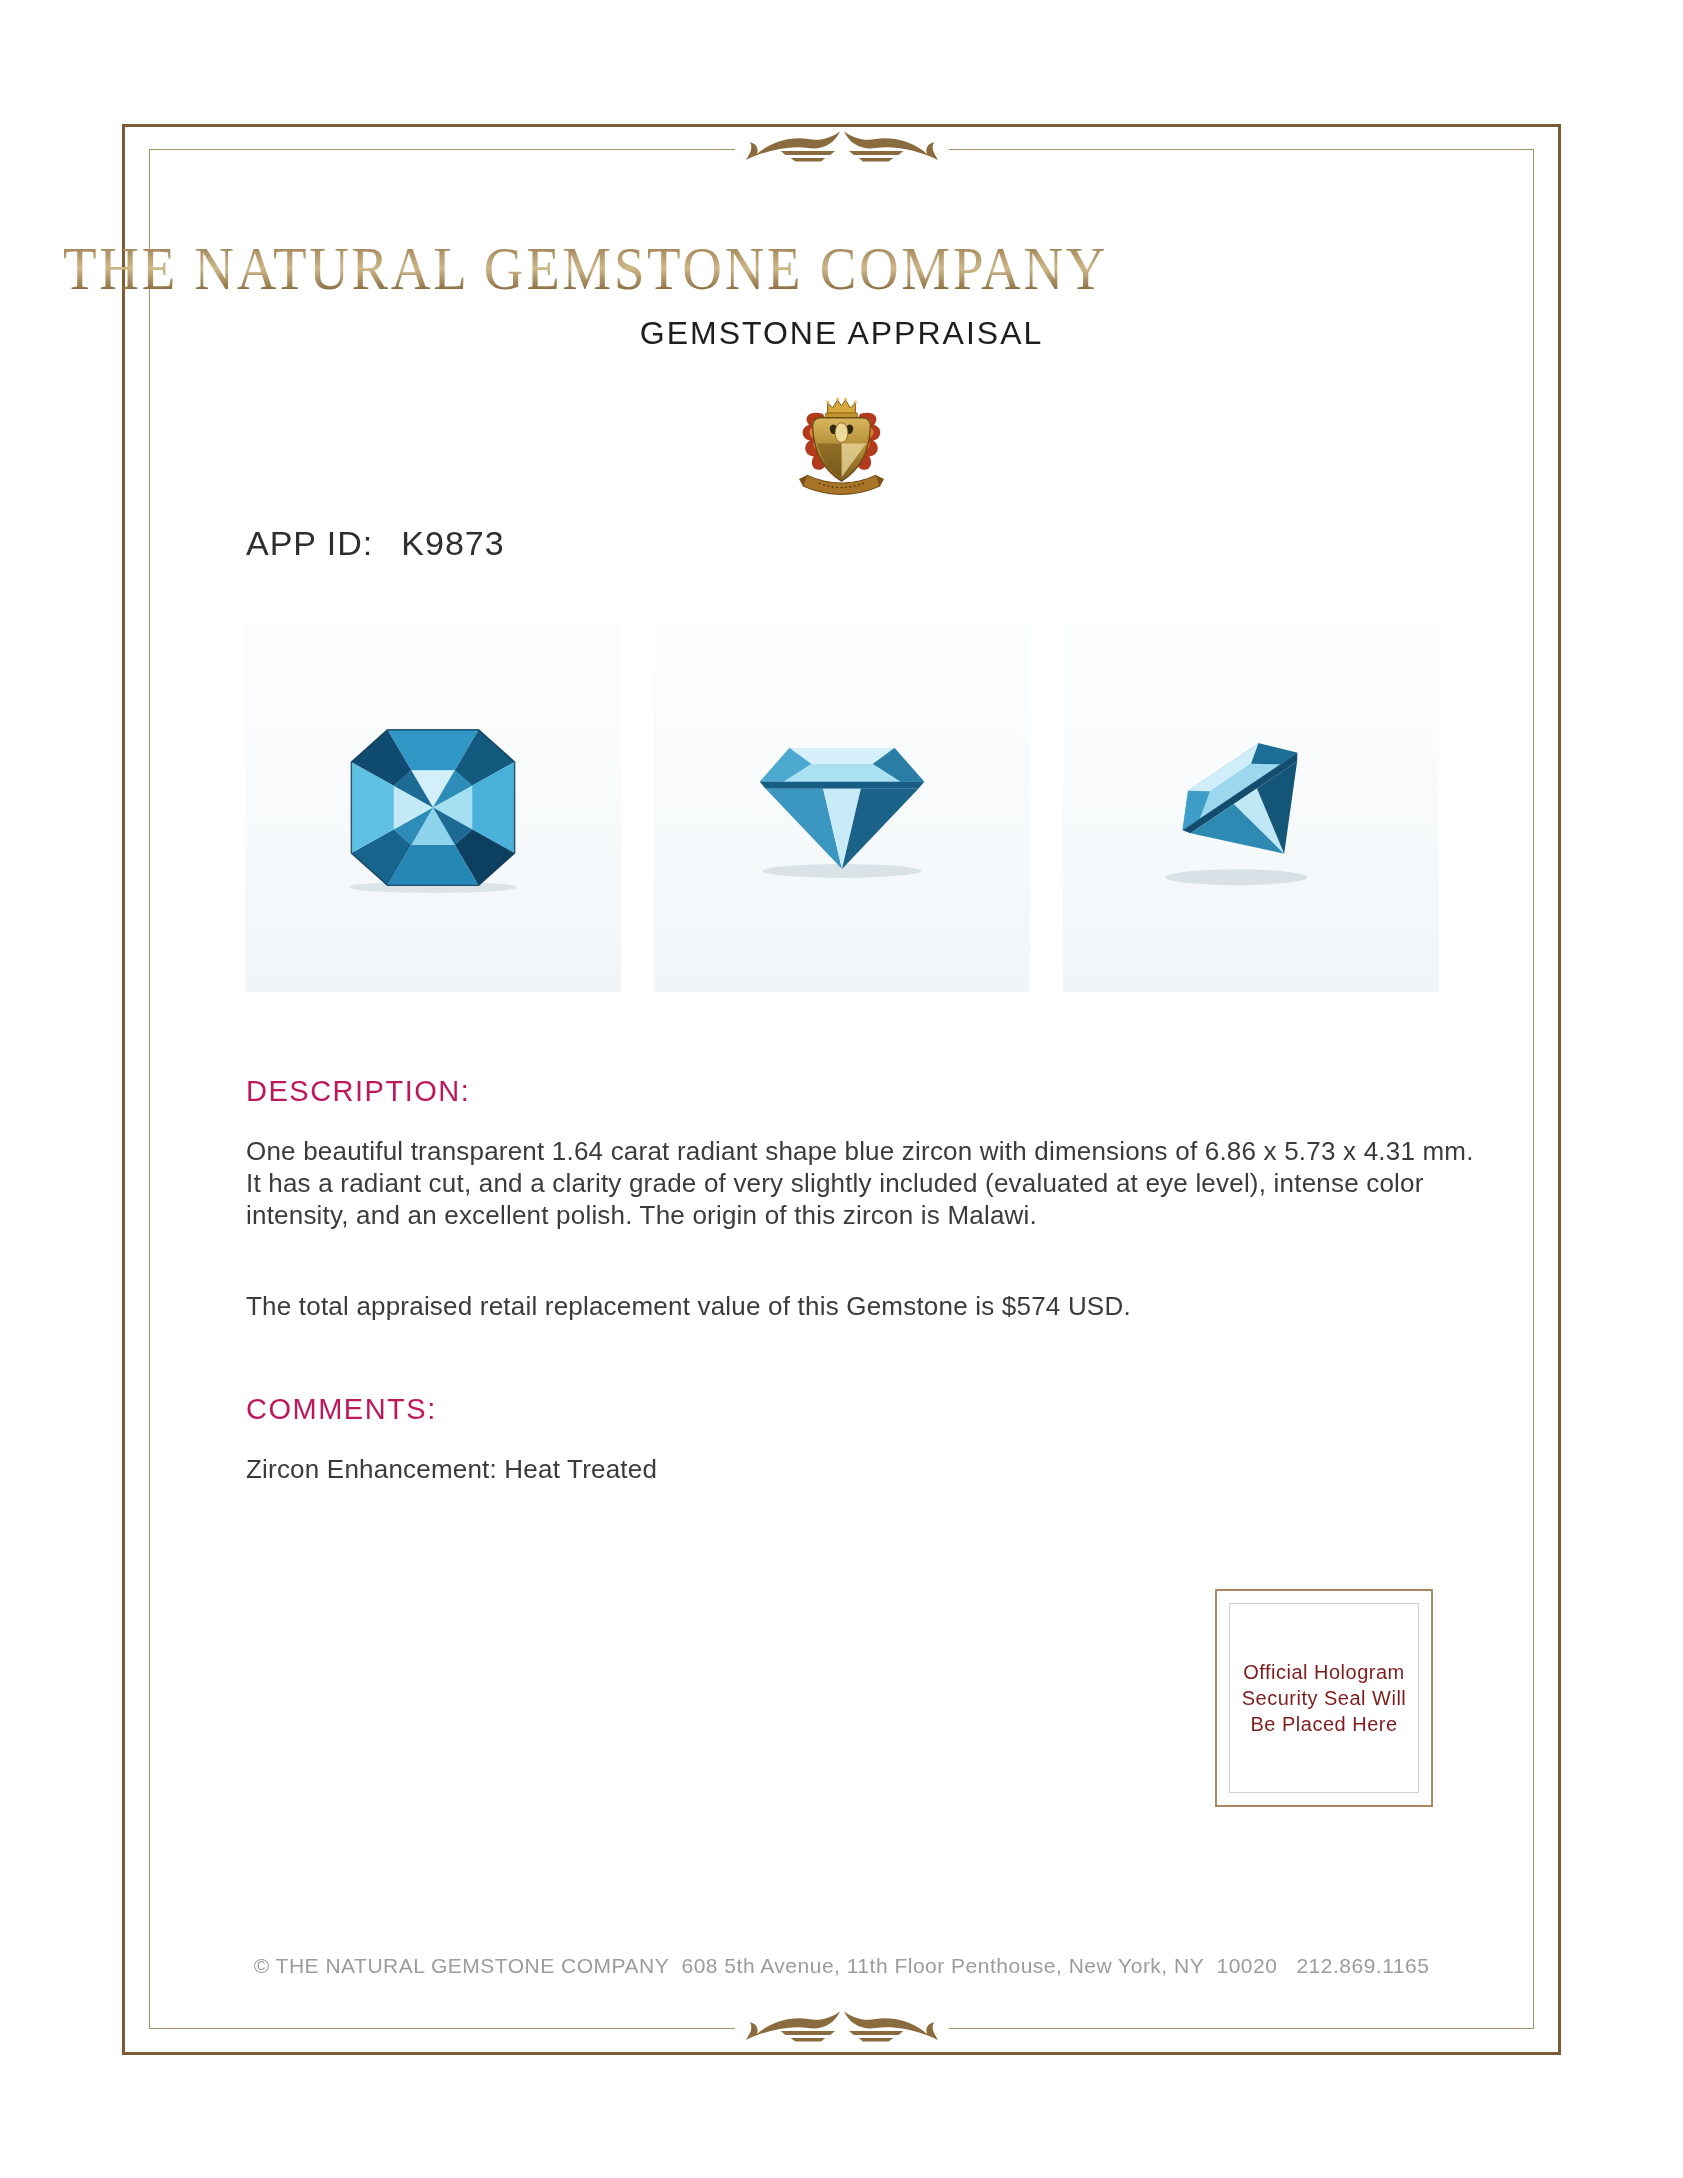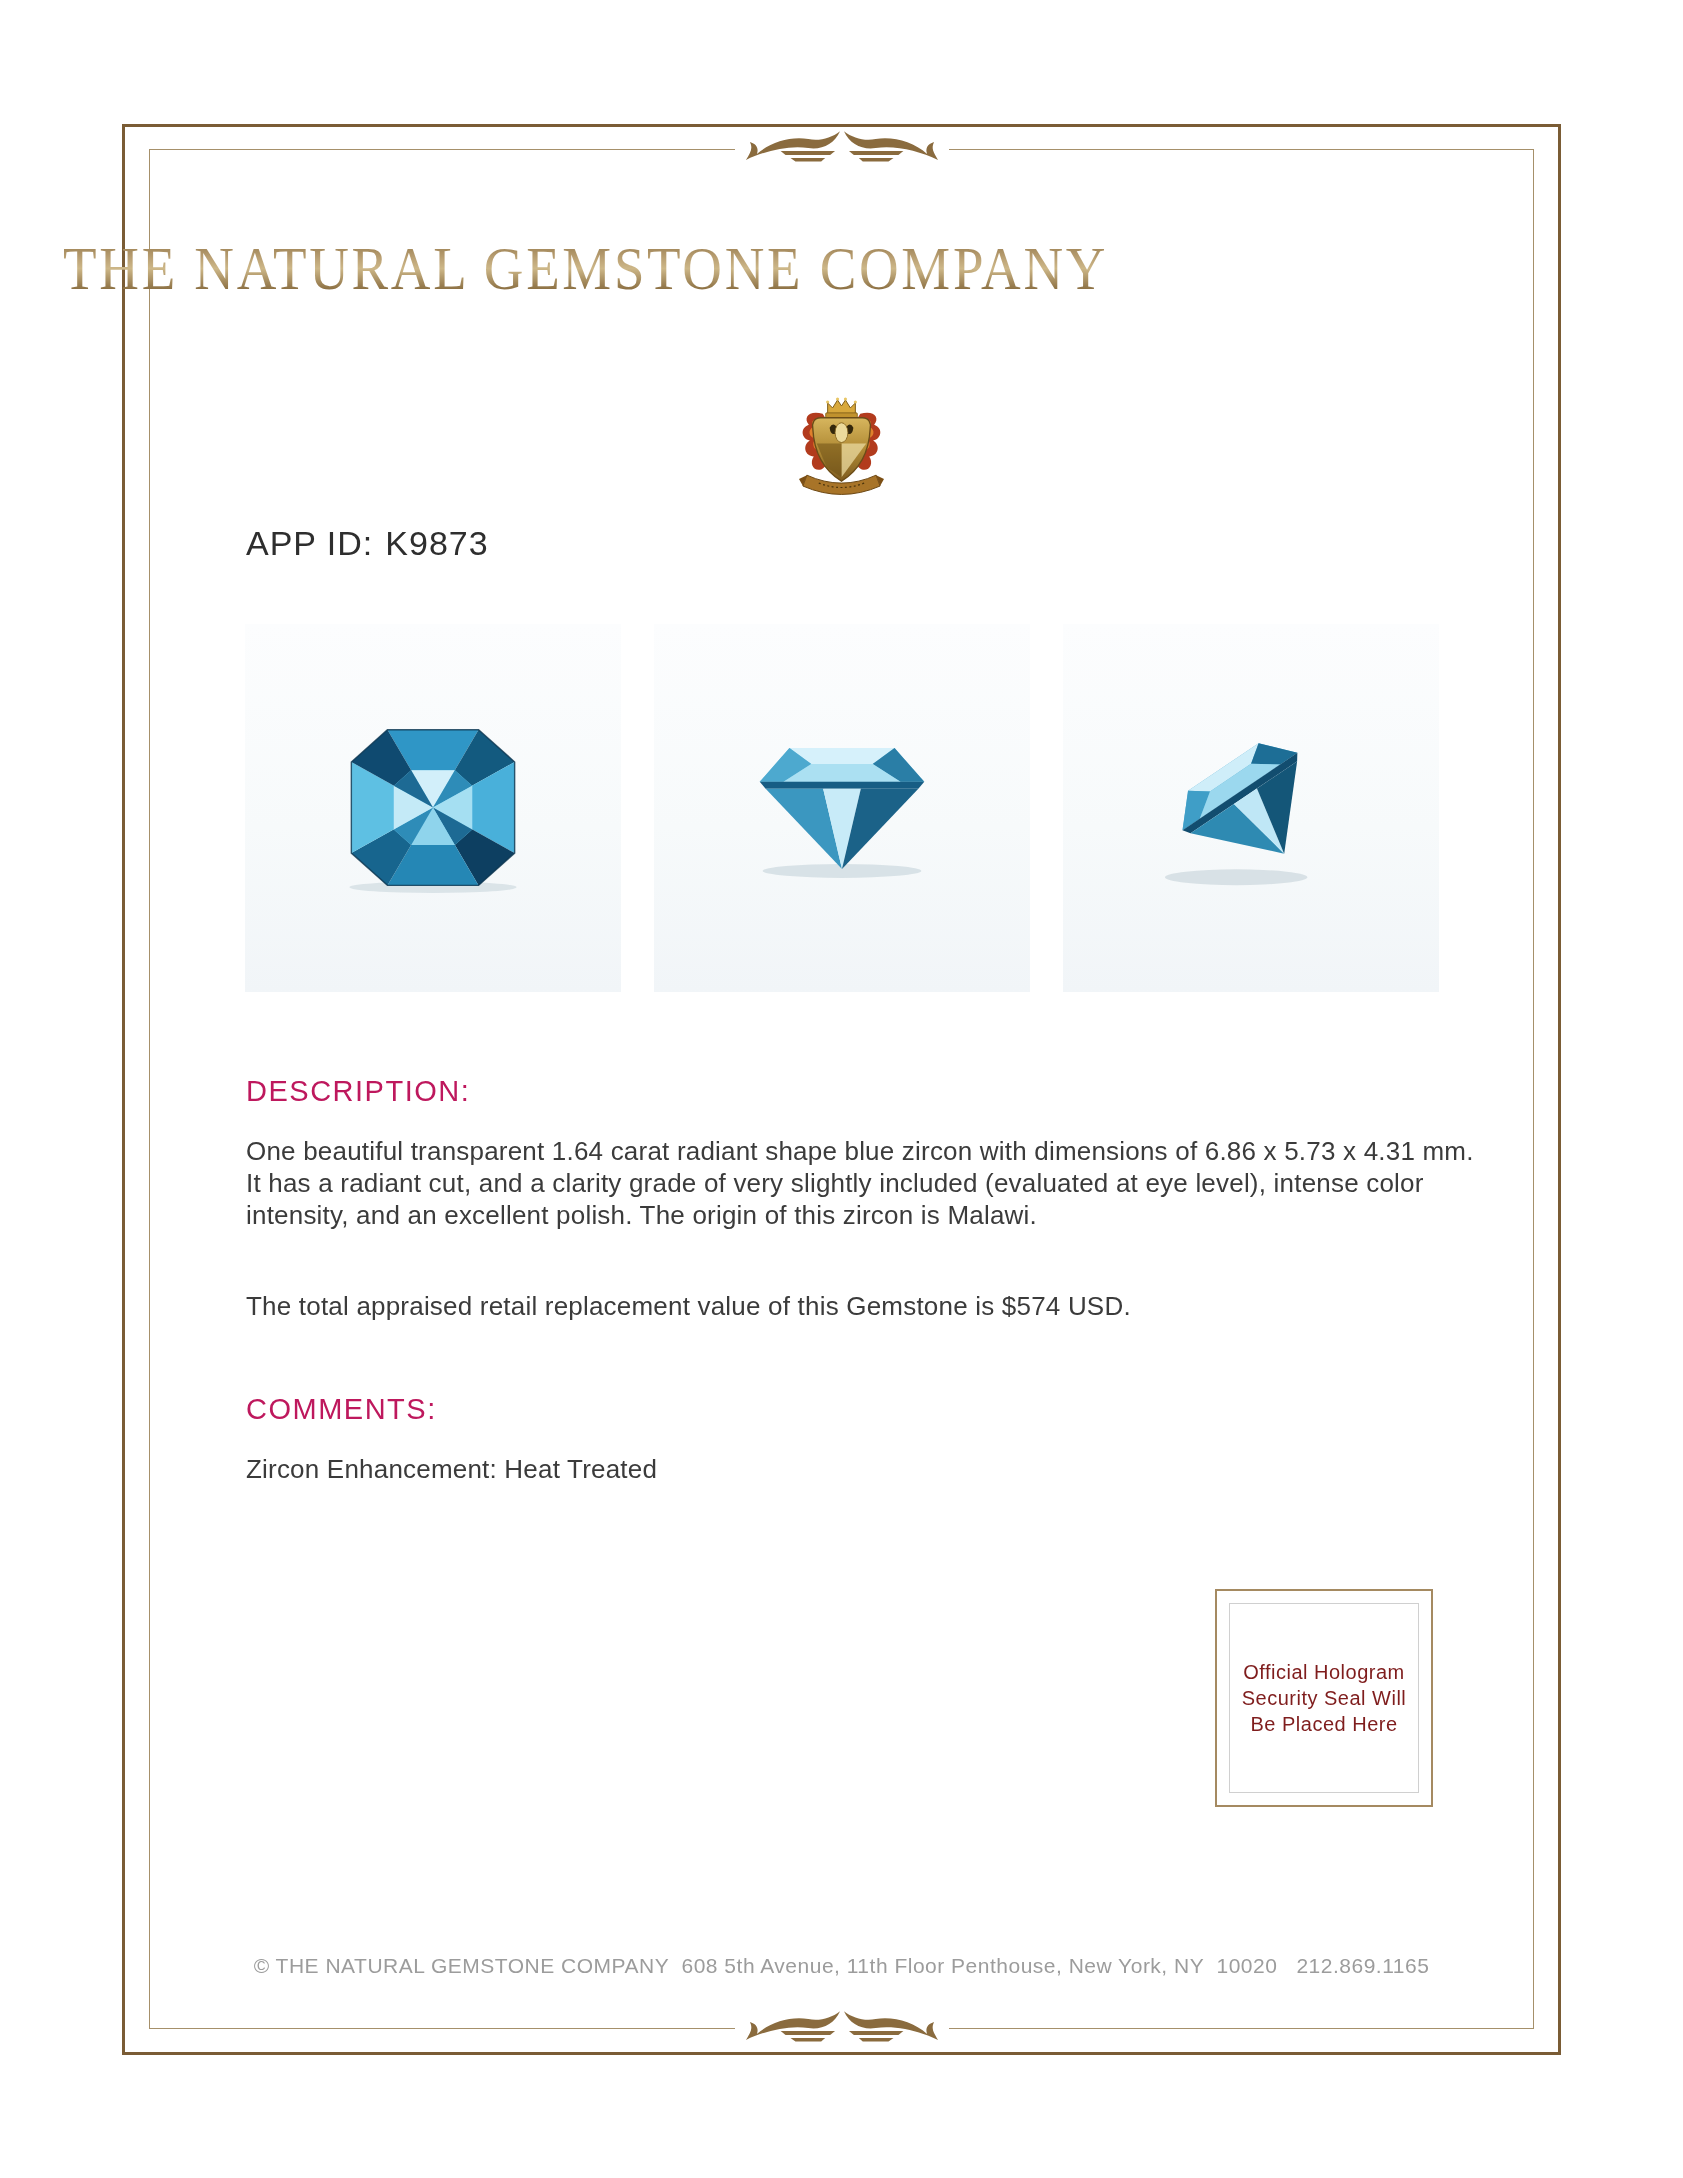--- a/index.html
+++ b/index.html
@@ -34,21 +34,21 @@
     background:linear-gradient(180deg,#8d7144 6%,#b99f72 34%,#cdb788 50%,#8d7144 80%,#6e5332 100%);
     -webkit-background-clip:text; background-clip:text; color:transparent;
   }
   .doc-subtitle {
     position:absolute; left:0; right:0; top:315px; text-align:center;
     font-size:32px; line-height:36px; letter-spacing:2px; color:#1e1e1e;
   }
   .crest { position:absolute; left:797px; top:394px; width:89px; height:103px; }
 
   .app-id { position:absolute; left:246px; top:523px; font-size:34px; line-height:40px; color:#2e2e2e; letter-spacing:1px; }
-  .app-id .value { margin-left:12px; }
+  .app-id .value { margin-left:28px; }
 
   .photos { position:absolute; left:245px; top:624px; display:flex; gap:33px; }
   .photo-card {
     width:376px; height:368px;
     background:linear-gradient(180deg,#fcfdfe 0%,#f7fafb 55%,#f1f5f8 100%);
     display:flex; align-items:center; justify-content:center;
   }
 
   .section-heading { position:absolute; left:246px; font-size:29px; line-height:34px; letter-spacing:1.5px; color:#be185d; }
   .heading-description { top:1074px; }
@@ -91,20 +91,21 @@
       <path d="M3 30 C8 22 10 18 7 12 C14 14 16 19 14 24 C28 12 48 6 66 9 C78 11 89 8 98 1 C92 14 80 20 66 18 C46 15 22 21 3 30 Z"></path>
       <path d="M38 21 L93 21 L88 25 L43 25 Z"></path>
       <path d="M48 28 L83 28 L79 31.5 L53 31.5 Z"></path>
     </g>
     <use href="#omA" xlink:href="#omA" transform="translate(200 0) scale(-1 1)"></use>
   </svg>
 
   <div class="company-title">
     <span class="stretch">THE NATURAL GEMSTONE COMPANY</span>
   </div>
+  <div class="doc-subtitle">GEMSTONE APPRAISAL</div>
 
   <svg class="crest" viewBox="0 0 90 104" xmlns="http://www.w3.org/2000/svg" xmlns:xlink="http://www.w3.org/1999/xlink">
     <defs>
       <linearGradient id="shg" x1="0" y1="0" x2="0" y2="1">
         <stop offset="0" stop-color="#d7b65e"></stop>
         <stop offset="0.5" stop-color="#b08a34"></stop>
         <stop offset="1" stop-color="#7e5c20"></stop>
       </linearGradient>
     </defs>
     <g id="mantL">

